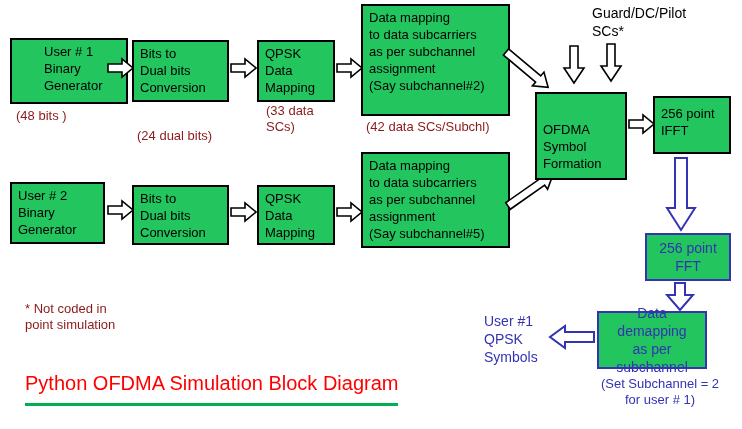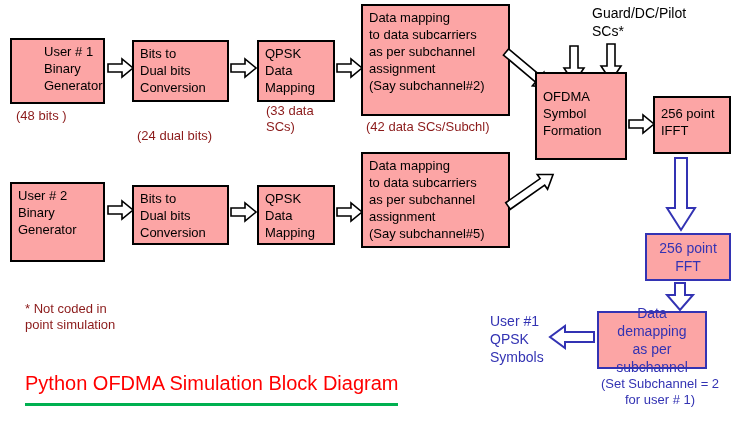--- a/index.html
+++ b/index.html
@@ -1,21 +1,21 @@
 <!DOCTYPE html>
 <html style="--maroon: #8b1a1a; --blue: #3333b3; --red: #ff0000; --green: #00b050;"><head>
 <meta charset="utf-8">
 <style>
   * { margin:0; padding:0; box-sizing:border-box; }
   html,body { background:#fff; }
   body { font-family:"Liberation Sans", sans-serif; }
   .canvas { position:relative; width:742px; height:429px; background:#fff; overflow:hidden; }
 
   .box {
-    position:absolute; border:2px solid #000; background:#fca5a5;
+    position:absolute; border:2px solid #000; background:#22c55e;
     font-size:13px; line-height:1.3; padding:4px 6px;
     white-space:pre-line; color:#000;
   }
   .box.blue {
     border-color:var(--blue,#3333b3); color:var(--blue,#3333b3);
     display:flex; align-items:center; justify-content:center;
     text-align:center; font-size:14px;
   }
 
   .label { position:absolute; font-size:13px; line-height:1.25; white-space:pre-line; }
@@ -37,21 +37,21 @@
     padding-bottom:8px; white-space:nowrap;
   }
   .out-text { font-size:14px; line-height:1.3; }
   .center { text-align:center; }
 </style>
 </head>
 <body>
 
 <div class="canvas">
 
-  <div class="box" style="left:10px; top:38px; width:95px; height:66px;padding-left:32px;">User # 1
+  <div class="box" style="left:10px; top:38px; width:118px; height:66px;padding-left:32px;">User # 1
 Binary
 Generator</div>
   <div class="label maroon" style="left:16px; top:108px;">(48 bits )</div>
 
   <svg class="arrow" style="left:108px; top:58px;" width="26" height="20" viewBox="0 0 26 20">
     <polygon points="0,6 14,6 14,1 25,10 14,19 14,14 0,14"></polygon>
   </svg>
 
   <div class="box" style="left:132px; top:40px; width:97px; height:62px;">Bits to
 Dual bits
@@ -72,21 +72,21 @@
     <polygon points="0,6 14,6 14,1 25,10 14,19 14,14 0,14"></polygon>
   </svg>
 
   <div class="box" style="left:361px; top:4px; width:149px; height:112px;">Data mapping
 to data subcarriers
 as per subchannel
 assignment
 (Say subchannel#2)</div>
   <div class="label maroon" style="left:366px; top:119px;">(42 data SCs/Subchl)</div>
 
-  <div class="box" style="left:10px; top:182px; width:95px; height:80px;">User # 2
+  <div class="box" style="left:10px; top:182px; width:95px; height:62px;">User # 2
 Binary
 Generator</div>
 
   <svg class="arrow" style="left:108px; top:200px;" width="26" height="20" viewBox="0 0 26 20">
     <polygon points="0,6 14,6 14,1 25,10 14,19 14,14 0,14"></polygon>
   </svg>
 
   <div class="box" style="left:132px; top:185px; width:97px; height:60px;">Bits to
 Dual bits
 Conversion</div>
@@ -121,21 +121,21 @@
   </svg>
 
   <svg class="arrow" style="left:600px; top:44px;" width="22" height="38" viewBox="0 0 22 38">
     <polygon points="7,0 15,0 15,22 21,22 11,37 1,22 7,22"></polygon>
   </svg>
 
   <svg class="arrow diag-up" style="left:508px; top:196px;" width="56" height="20" viewBox="0 0 56 20">
     <polygon points="0,6 42,6 42,1 55,10 42,19 42,14 0,14"></polygon>
   </svg>
 
-  <div class="box" style="left:535px; top:72px; width:92px; height:88px; padding-top:15px;">OFDMA
+  <div class="box" style="left:535px; top:92px; width:92px; height:88px; padding-top:28px;">OFDMA
 Symbol
 Formation</div>
 
   <svg class="arrow" style="left:629px; top:114px;" width="26" height="20" viewBox="0 0 26 20">
     <polygon points="0,6 14,6 14,1 25,10 14,19 14,14 0,14"></polygon>
   </svg>
 
   <div class="box" style="left:653px; top:96px; width:78px; height:58px; padding-top:8px;">256 point
 IFFT</div>
 
@@ -151,21 +151,21 @@
   </svg>
 
   <div class="box blue" style="left:597px; top:311px; width:110px; height:58px;">Data demapping
 as per
 subchannel</div>
 
   <svg class="arrow blue" style="left:549px; top:324px;" width="46" height="26" viewBox="0 0 46 26">
     <polygon points="45,8 16,8 16,2 1,13 16,24 16,18 45,18"></polygon>
   </svg>
 
-  <div class="label bluetext out-text" style="left:484px; top:312px;margin-left:6px;">User #1
+  <div class="label bluetext out-text" style="left:484px; top:312px;">User #1
 QPSK
 Symbols</div>
 
   <div class="label bluetext center" style="left:585px; top:376px; width:150px;">(Set Subchannel = 2
 for user # 1)</div>
 
   <div class="label maroon" style="left:25px; top:301px;">* Not coded in
 point simulation</div>
 
   <div class="title">Python OFDMA Simulation Block Diagram</div>

